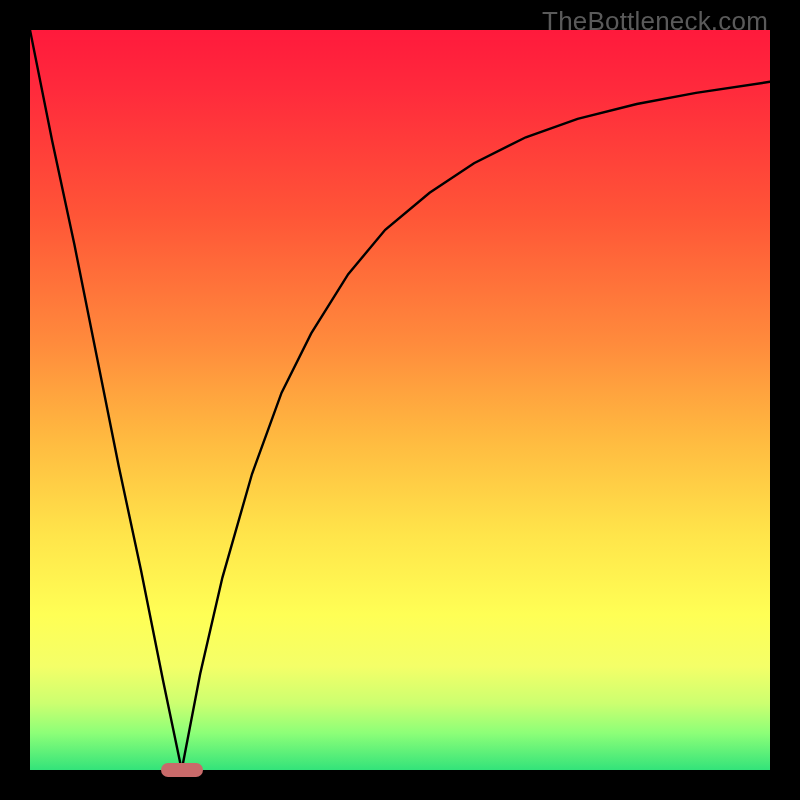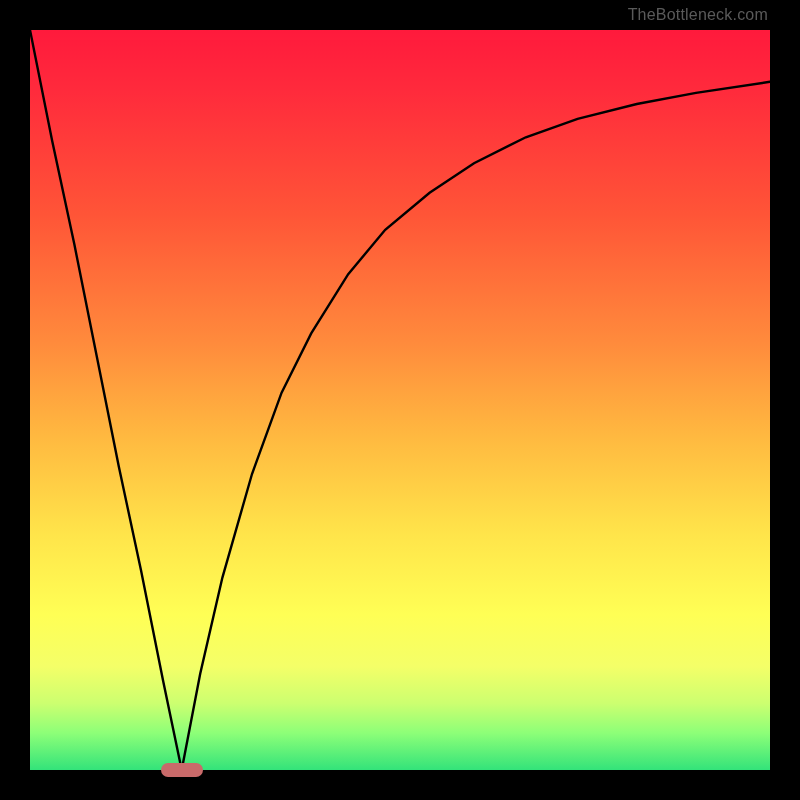--- a/index.html
+++ b/index.html
@@ -37,21 +37,21 @@
       #ccff70 91%,
       #8dff78 95%,
       #33e37a 100%
     );
   }
   .watermark {
     position: absolute;
     top: 6px;
     right: 32px;
     color: #5a5a5a;
-    font-size: 16px;
+    font-size: 26px;
     letter-spacing: 0.2px;
     user-select: none;
   }
   .curve {
     position: absolute;
     left: 0;
     top: 0;
     width: 740px;
     height: 740px;
     pointer-events: none;

